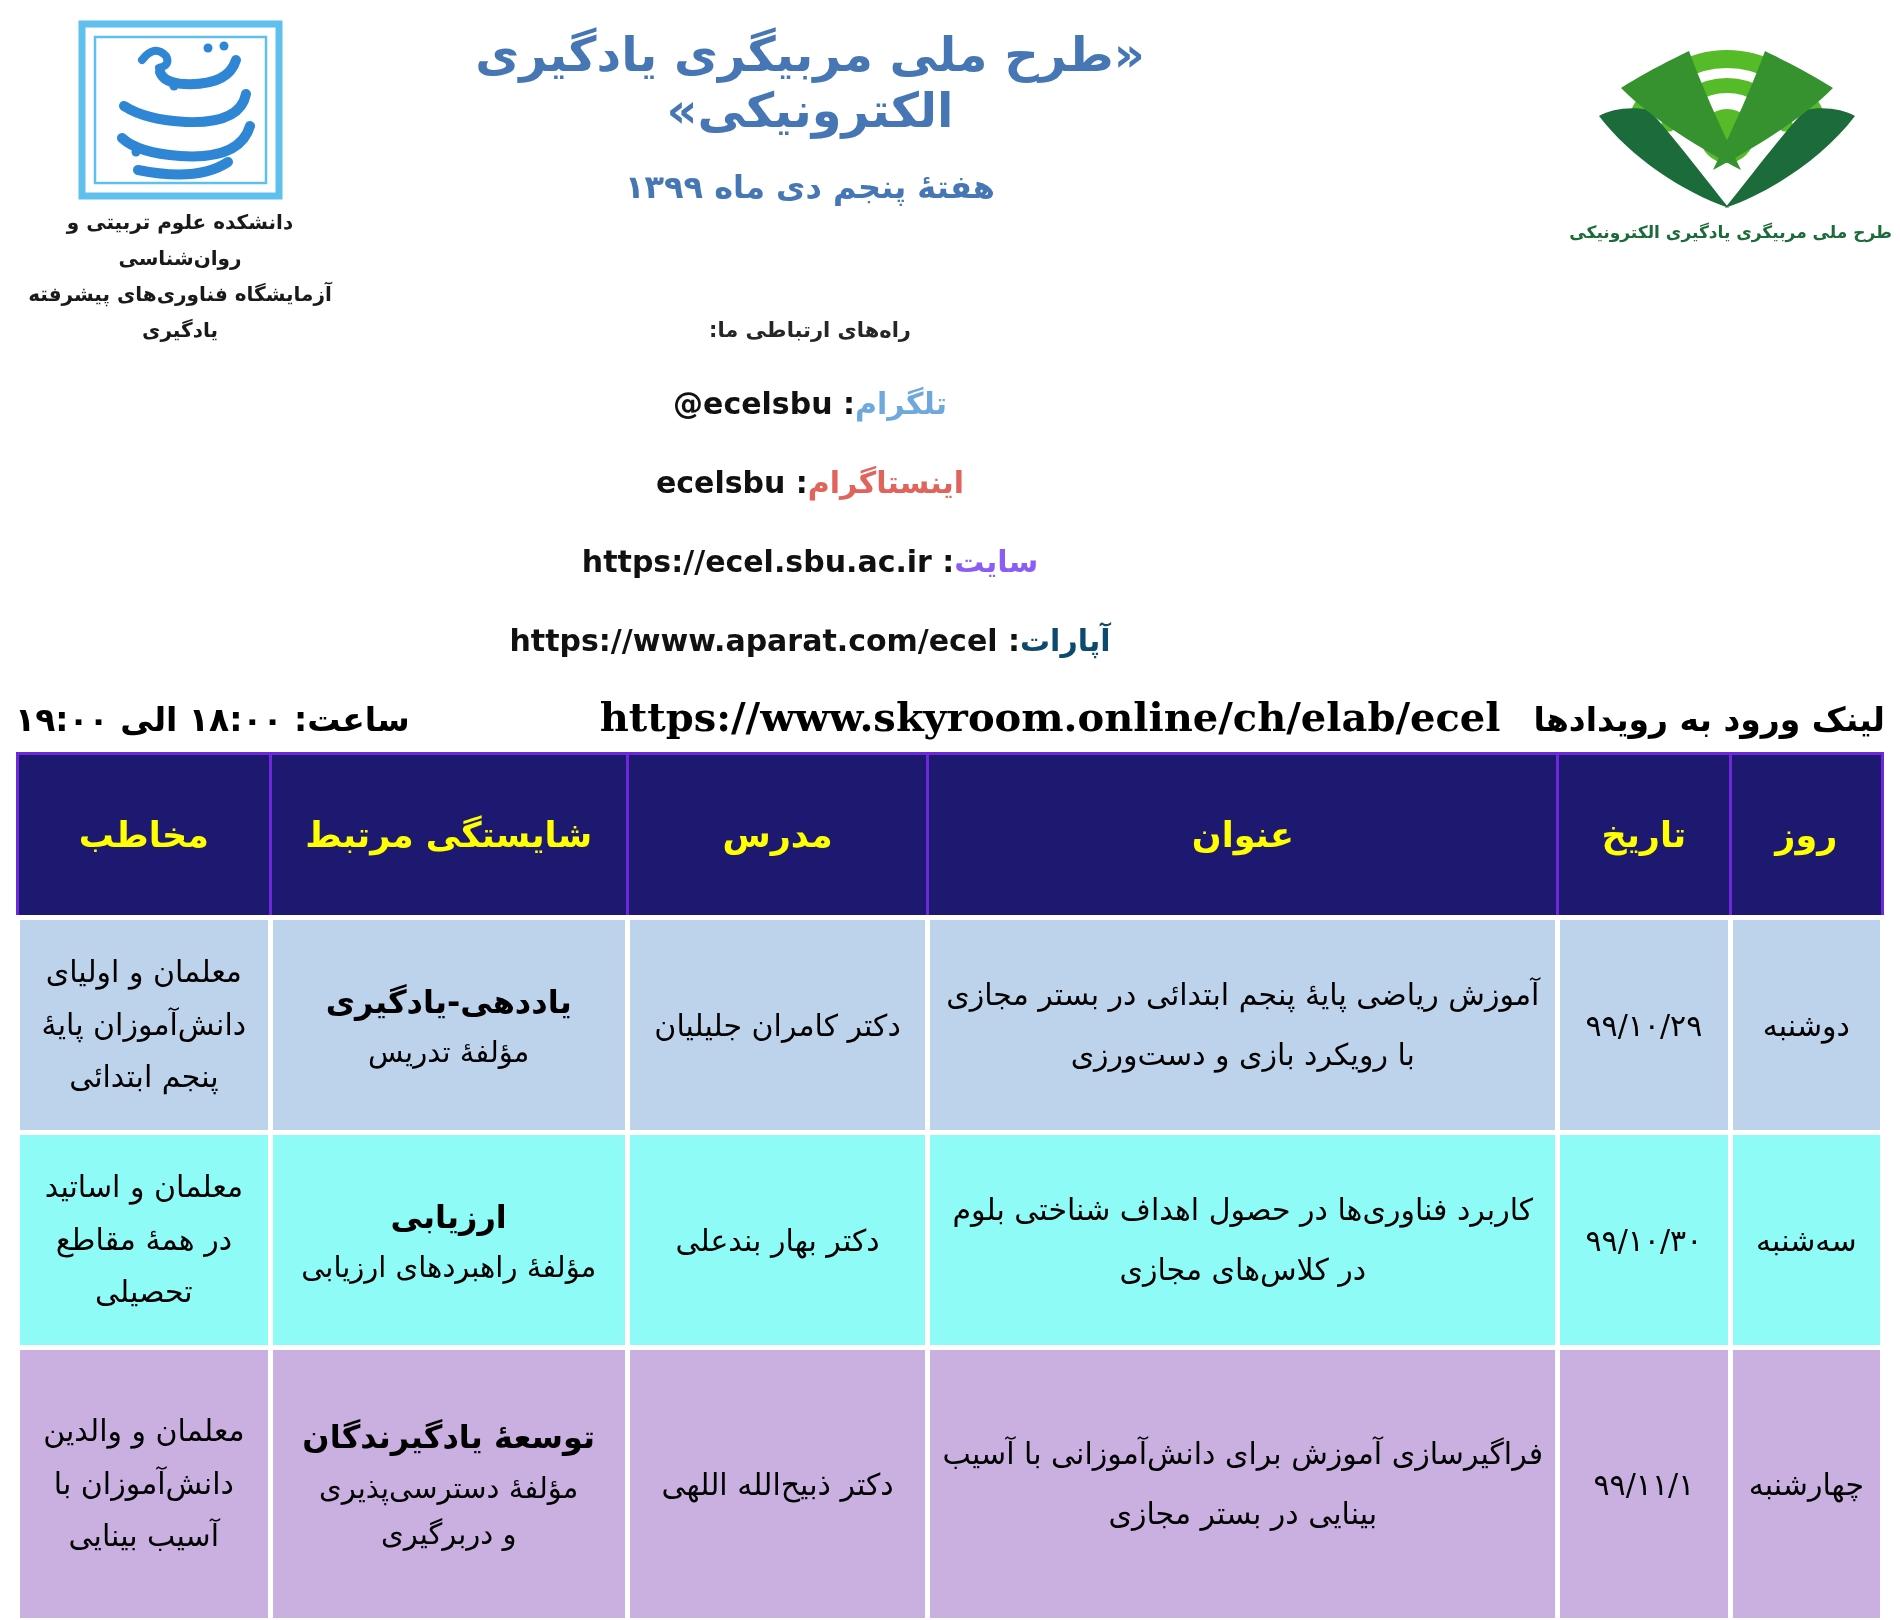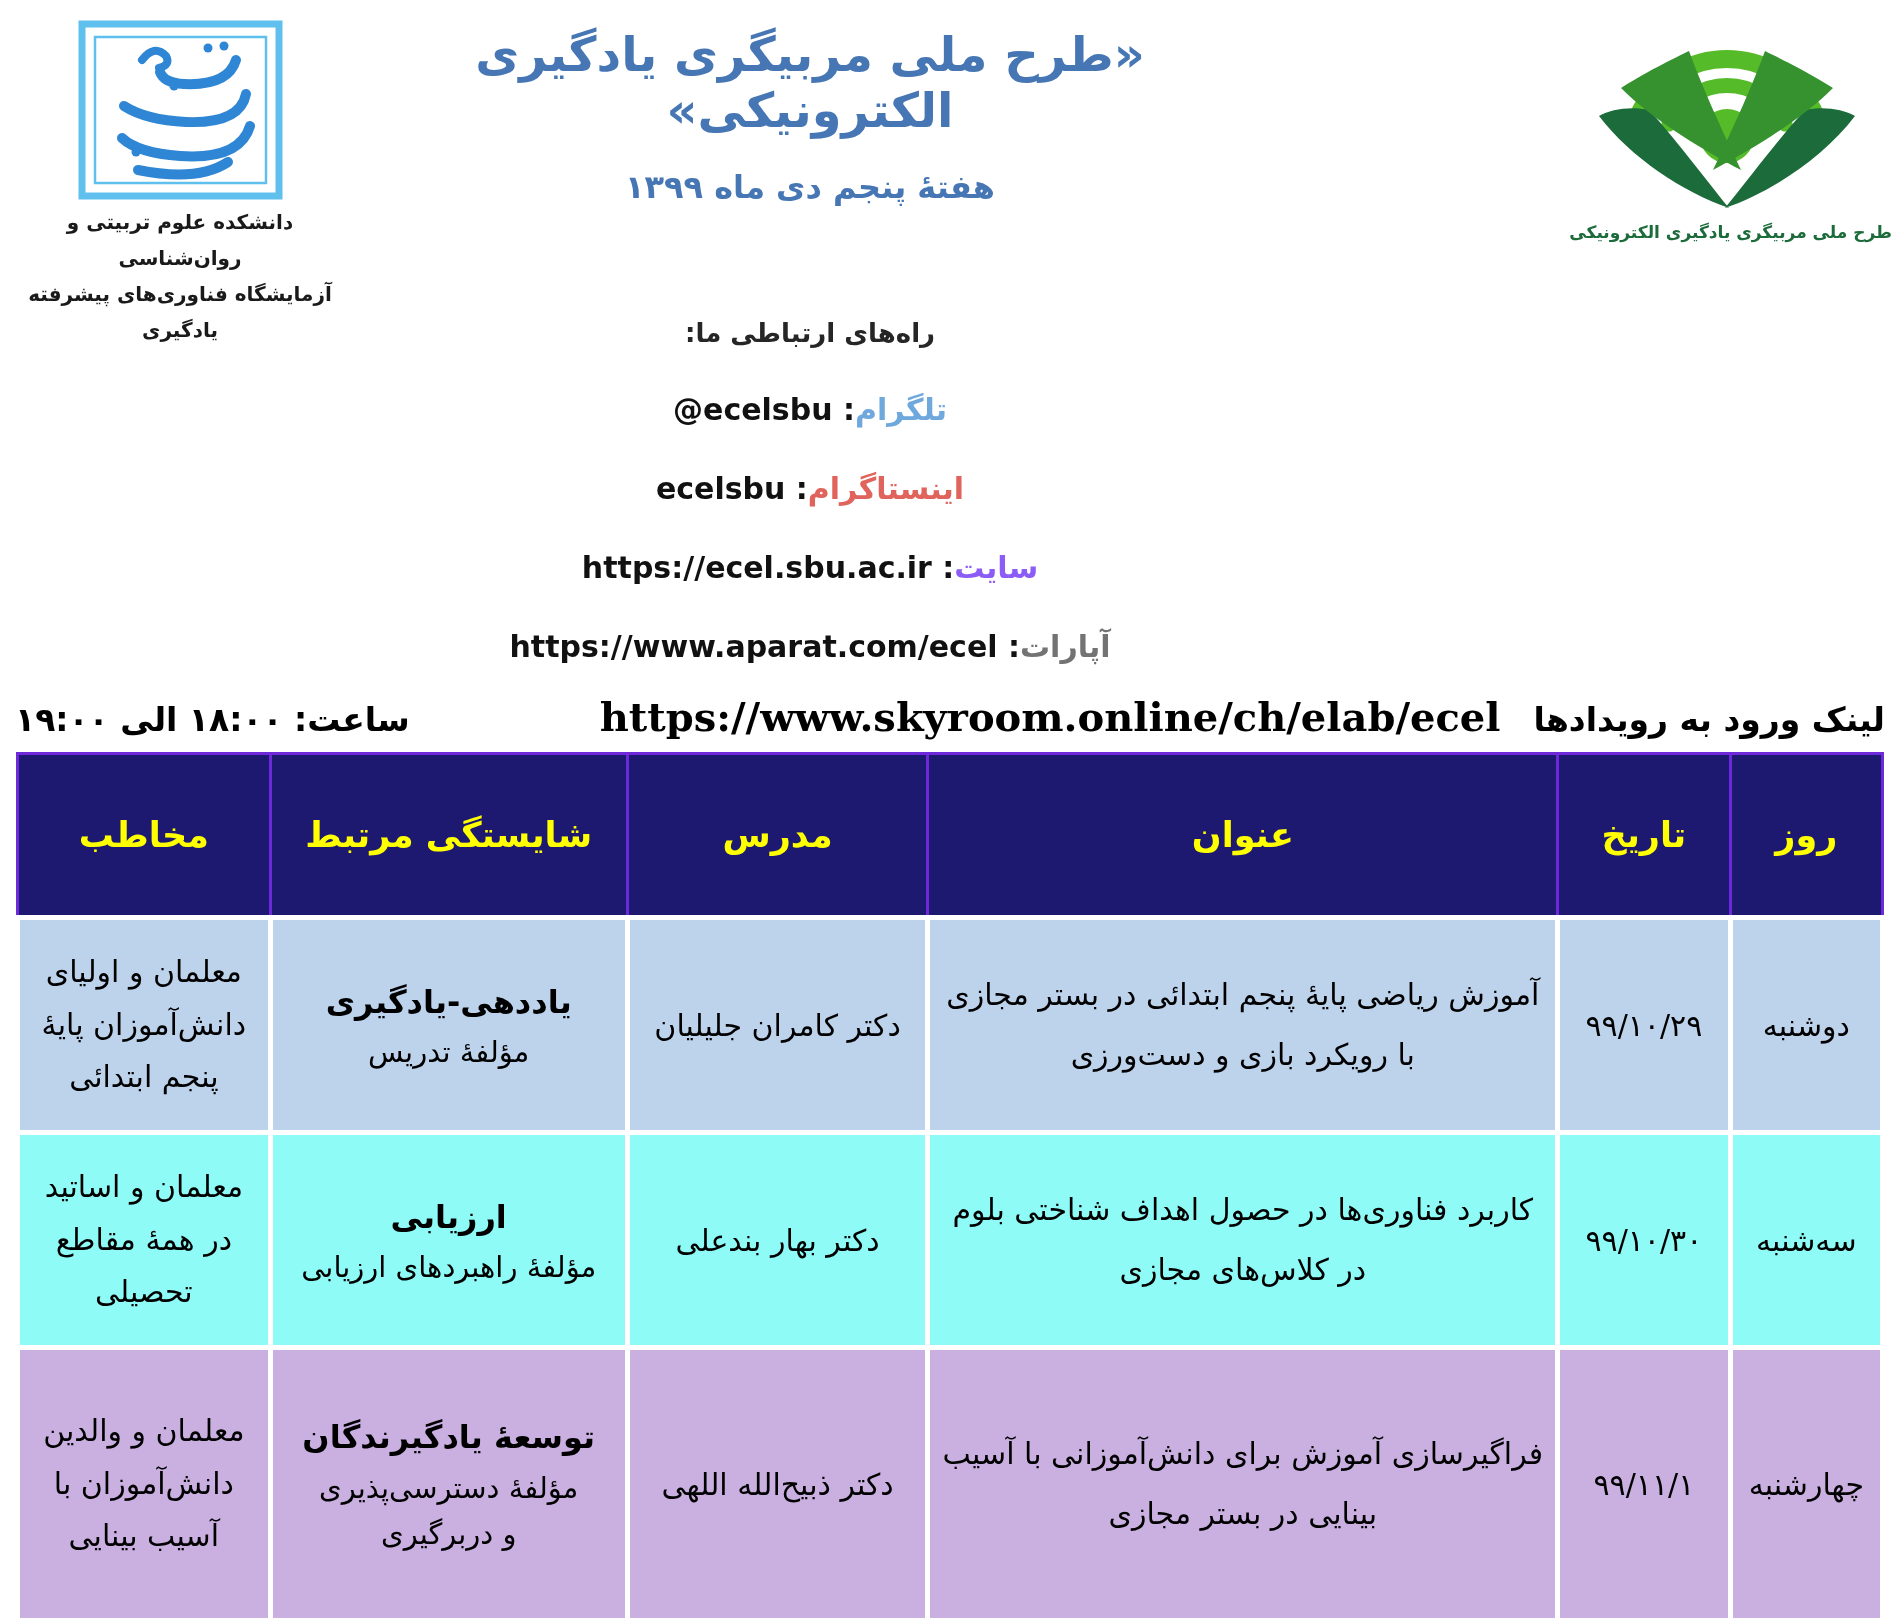--- a/index.html
+++ b/index.html
@@ -8,21 +8,21 @@
   .abs{position:absolute;}
 
   
   .uni-block{left:15px;top:20px;width:330px;text-align:center;}
   .uni-caption{font-size:20px;font-weight:bold;color:#1a1a1a;line-height:1.8;}
 
   
   .center-block{left:330px;top:26px;width:960px;text-align:center;}
   .main-title{font-size:48px;font-weight:bold;color:#4677b4;}
   .sub-title{font-size:32px;font-weight:bold;color:#4677b4;margin-top:30px;}
-  .contact-heading{font-size:26px;font-weight:bold;color:#262626;margin-top:112px;}
+  .contact-heading{font-size:21px;font-weight:bold;color:#262626;margin-top:112px;}
   .contact-line{font-size:30px;font-weight:bold;color:#111;margin-top:44px;}
   .contact-line .lbl{font-weight:bold;}
   .contact-line .val{color:#111;font-weight:bold;unicode-bidi:embed;}
 
   
   .prog-block{right:8px;top:12px;width:330px;text-align:center;}
   .prog-caption{font-size:17px;font-weight:bold;color:#1c6b3a;margin-top:6px;text-align:right;}
 
   
   .link-row{left:15px;top:693px;width:1870px;display:flex;
@@ -81,21 +81,21 @@
   <div class="contact-line">
     <span class="lbl" style="color: rgb(111, 168, 220);">تلگرام</span><span>: </span><span class="val" dir="ltr">@ecelsbu</span>
   </div>
   <div class="contact-line">
     <span class="lbl" style="color: rgb(224, 99, 92);">اینستاگرام</span><span>: </span><span class="val" dir="ltr">ecelsbu</span>
   </div>
   <div class="contact-line">
     <span class="lbl" style="color: #8b5cf6;">سایت</span><span>: </span><span class="val" dir="ltr">https://ecel.sbu.ac.ir</span>
   </div>
   <div class="contact-line">
-    <span class="lbl" style="color: #737373; text-align: center;">آپارات</span><span>: </span><span class="val" dir="ltr">https://www.aparat.com/ecel</span>
+    <span class="lbl" style="color: #0c4a6e; text-align: center;">آپارات</span><span>: </span><span class="val" dir="ltr">https://www.aparat.com/ecel</span>
   </div>
 </div>
 
 <div class="abs prog-block">
   <svg width="272" height="200" viewBox="0 0 272 200">
     <path d="M 50 98 A 98 98 0 0 1 222 98" stroke="#55bb29" stroke-width="18" fill="none" stroke-linecap="round"></path>
     <path d="M 78 112 A 63 63 0 0 1 194 112" stroke="#55bb29" stroke-width="15" fill="none" stroke-linecap="round"></path>
     <circle cx="136" cy="124" r="27" fill="#55bb29"></circle>
 
     <path d="M 8 104 C 40 146 92 180 138 196 C 112 164 82 124 58 98 C 40 94 20 97 8 104 Z" fill="#1c6b3a"></path>

